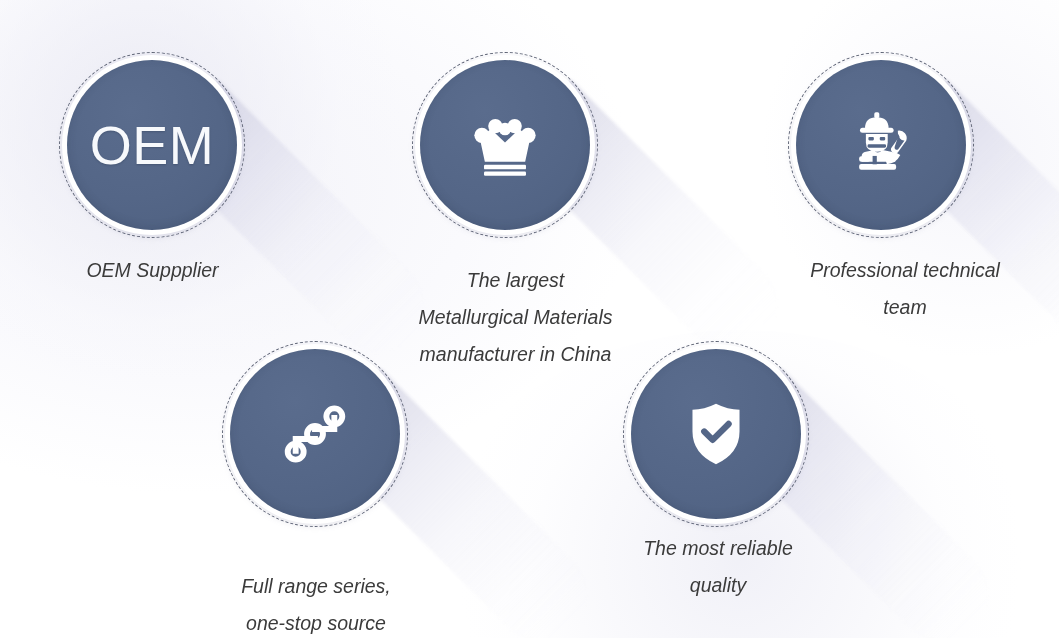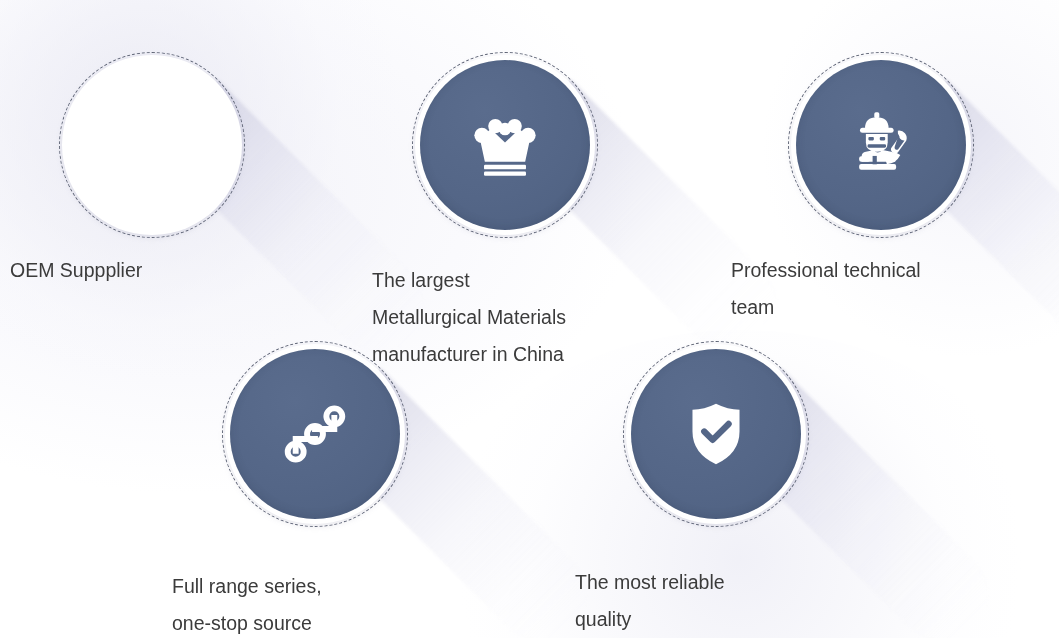--- a/index.html
+++ b/index.html
@@ -119,63 +119,67 @@
 
   .disc-icon {
     width: 84px;
     height: 84px;
     display: block;
   }
 
   
   .caption {
     position: absolute;
-    text-align: left;
+    text-align: center;
     color: #3b3b3b;
     font-size: 19.5px;
     line-height: 37px;
     white-space: pre-line;
     user-select: none;
+    font-style: italic;
   }
 
   
   #item-oem        { left: 0px;   top: 0px; }
   #item-oem .badge-wrap    { left: 59px;  top: 52px; }
   #item-oem .caption       { left: 10px;  top: 252px; width: 285px; }
 
   #item-largest    { left: 0px;   top: 0px; }
   #item-largest .badge-wrap { left: 412px; top: 52px; }
   #item-largest .caption    { left: 372px; top: 262px; width: 287px; }
 
   #item-team       { left: 0px;   top: 0px; }
   #item-team .badge-wrap    { left: 788px; top: 52px; }
-  #item-team .caption       { left: 731px; top: 252px; width: 290px; }
+  #item-team .caption       { left: 760px; top: 252px; width: 290px; }
 
   #item-range      { left: 0px;   top: 0px; }
   #item-range .badge-wrap   { left: 222px; top: 341px; }
   #item-range .caption      { left: 172px; top: 568px; width: 288px; }
 
   #item-quality    { left: 0px;   top: 0px; }
   #item-quality .badge-wrap { left: 623px; top: 341px; }
-  #item-quality .caption    { left: 575px; top: 564px; width: 286px; }
+  #item-quality .caption    { left: 575px; top: 530px; width: 286px; }
 </style>
 </head>
 <body>
 
 <div id="infographic">
 
   <div class="bg-blob bg-blob-1"></div>
   <div class="bg-blob bg-blob-2"></div>
   <div class="bg-blob bg-blob-3"></div>
 
   <div class="item" id="item-oem">
     <div class="badge-wrap">
       <div class="long-shadow"></div>
       <div class="dash-ring"></div>
       <div class="gap-ring"></div>
+      <div class="disc">
+        <span class="disc-label">OEM</span>
+      </div>
     </div>
     <div class="caption">OEM Suppplier</div>
   </div>
 
   <div class="item" id="item-largest">
     <div class="badge-wrap">
       <div class="long-shadow"></div>
       <div class="dash-ring"></div>
       <div class="gap-ring"></div>
       <div class="disc">

